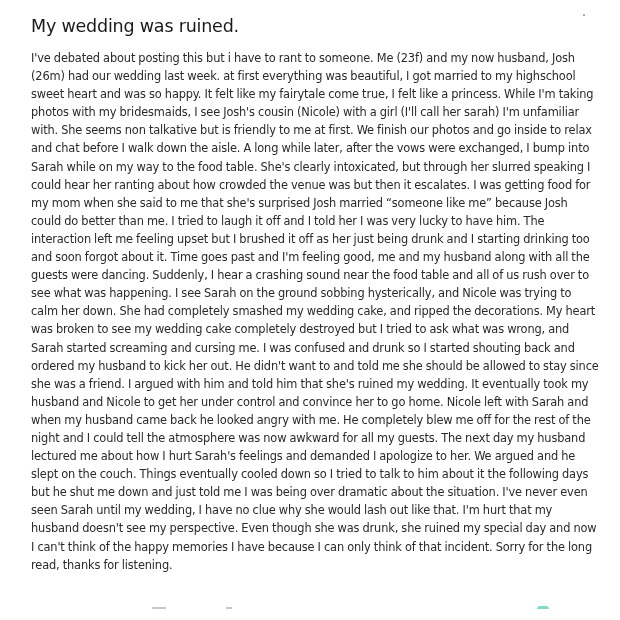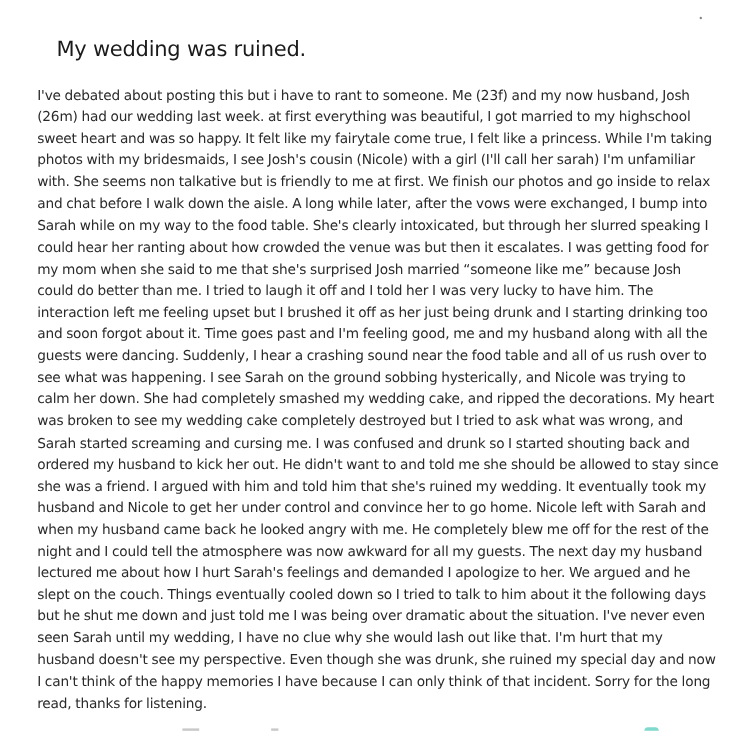--- a/index.html
+++ b/index.html
@@ -15,21 +15,21 @@
       font-family: "DejaVu Sans", "Liberation Sans", sans-serif;
       color: #1c1c1c;
     }
     .post {
       position: absolute;
       left: 31px;
       top: 14px;
       width: 568px;
     }
     .post-title {
-      margin: 16px;
+      margin: 0;
       font-size: 17.5px;
       font-weight: 500;
       line-height: 24px;
       color: #1a1a1b;
       letter-spacing: -0.2px;
     }
     .post-body {
       margin: 11px 0 0 0;
       font-size: 11.4px;
       line-height: 18.1px;

